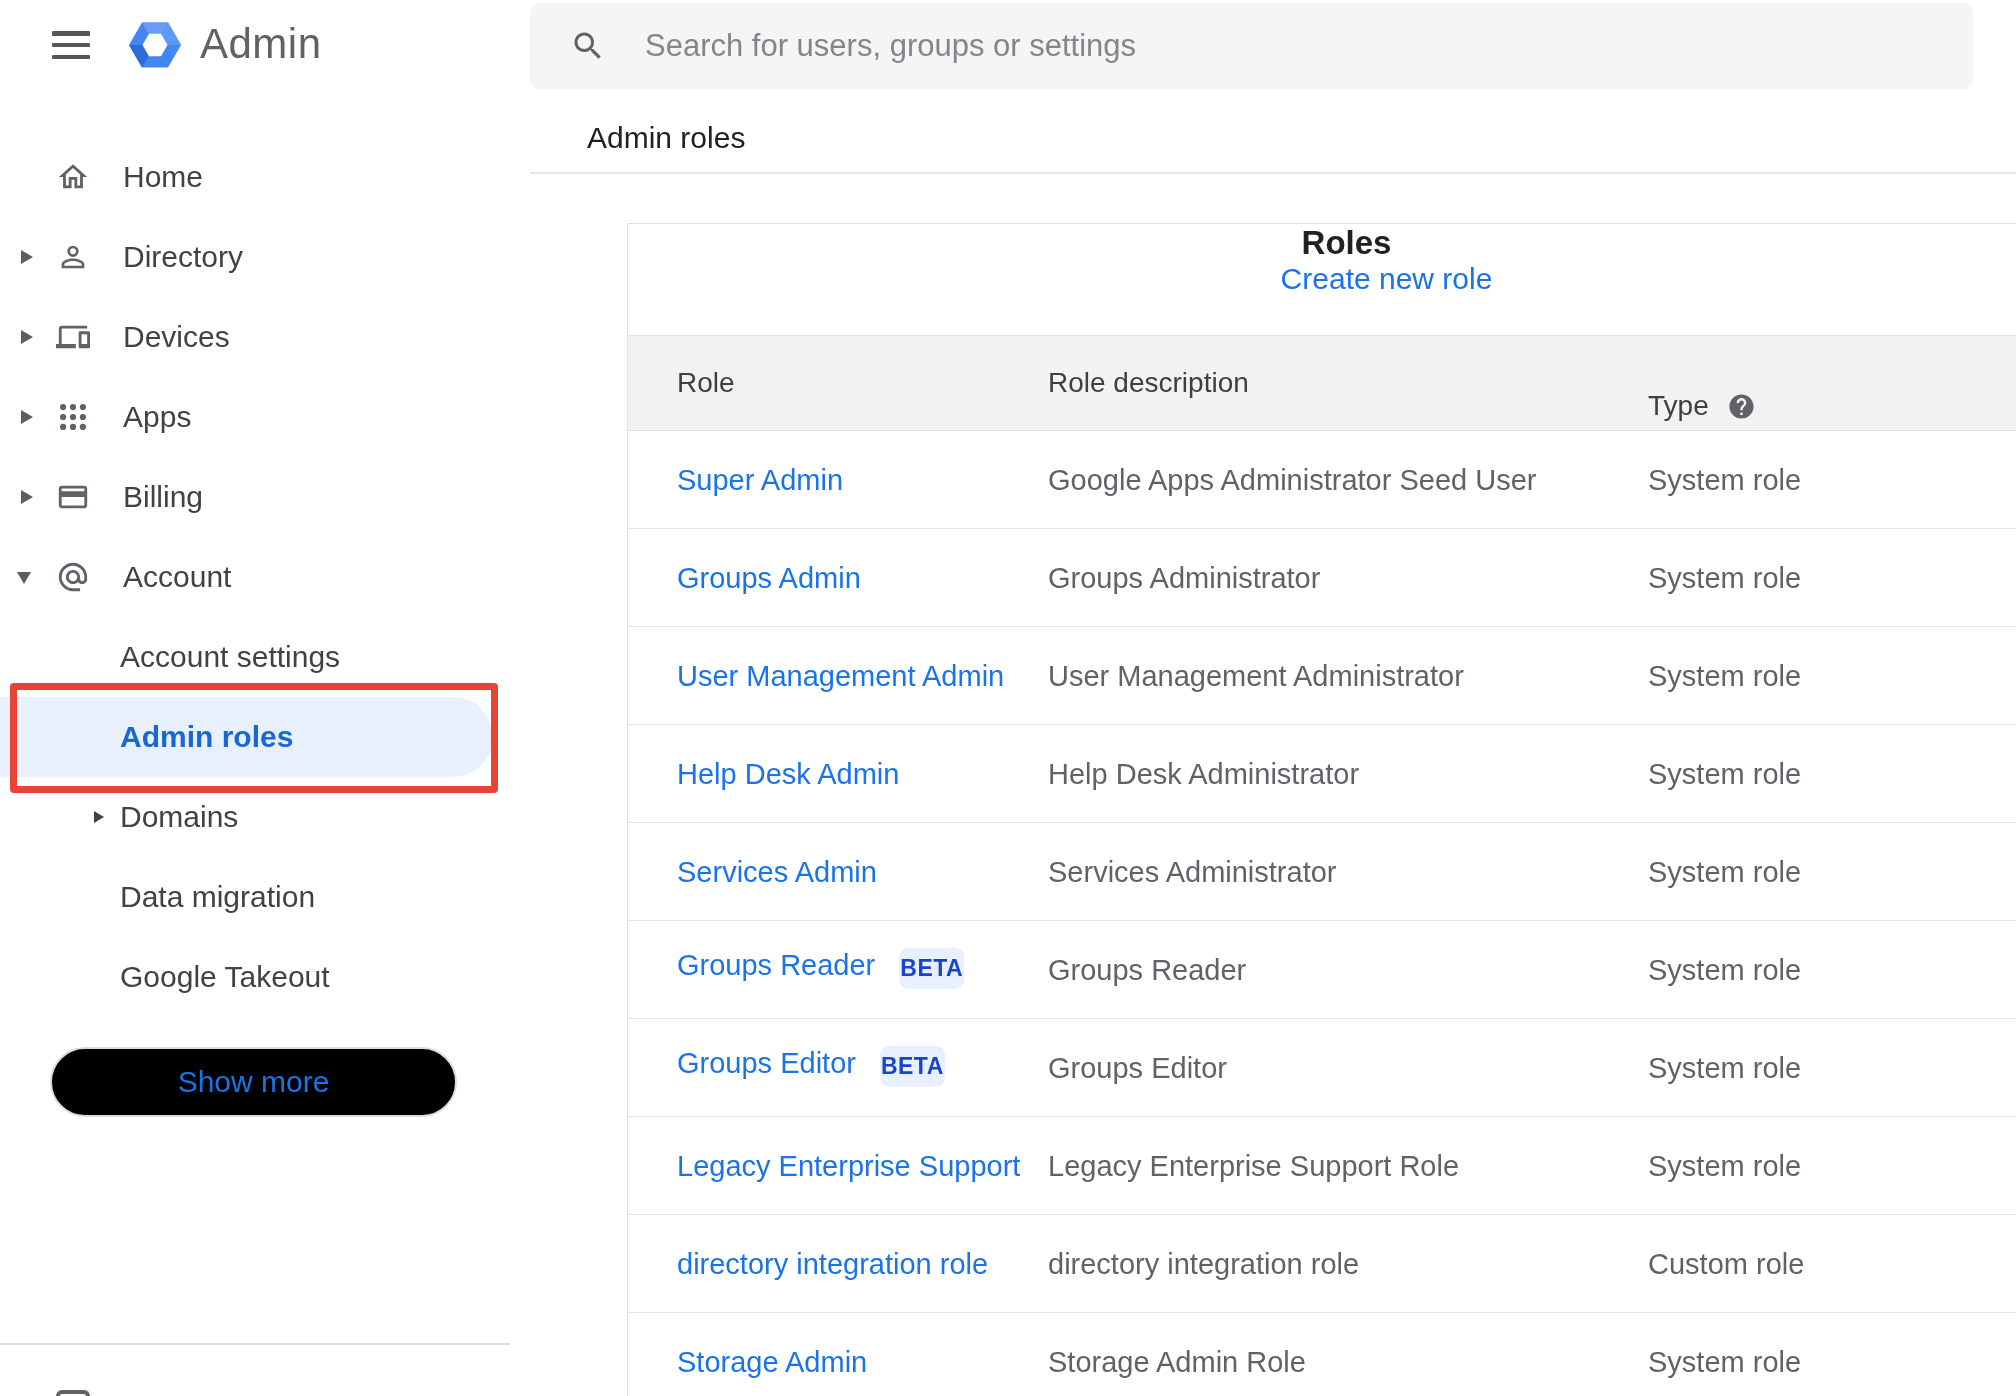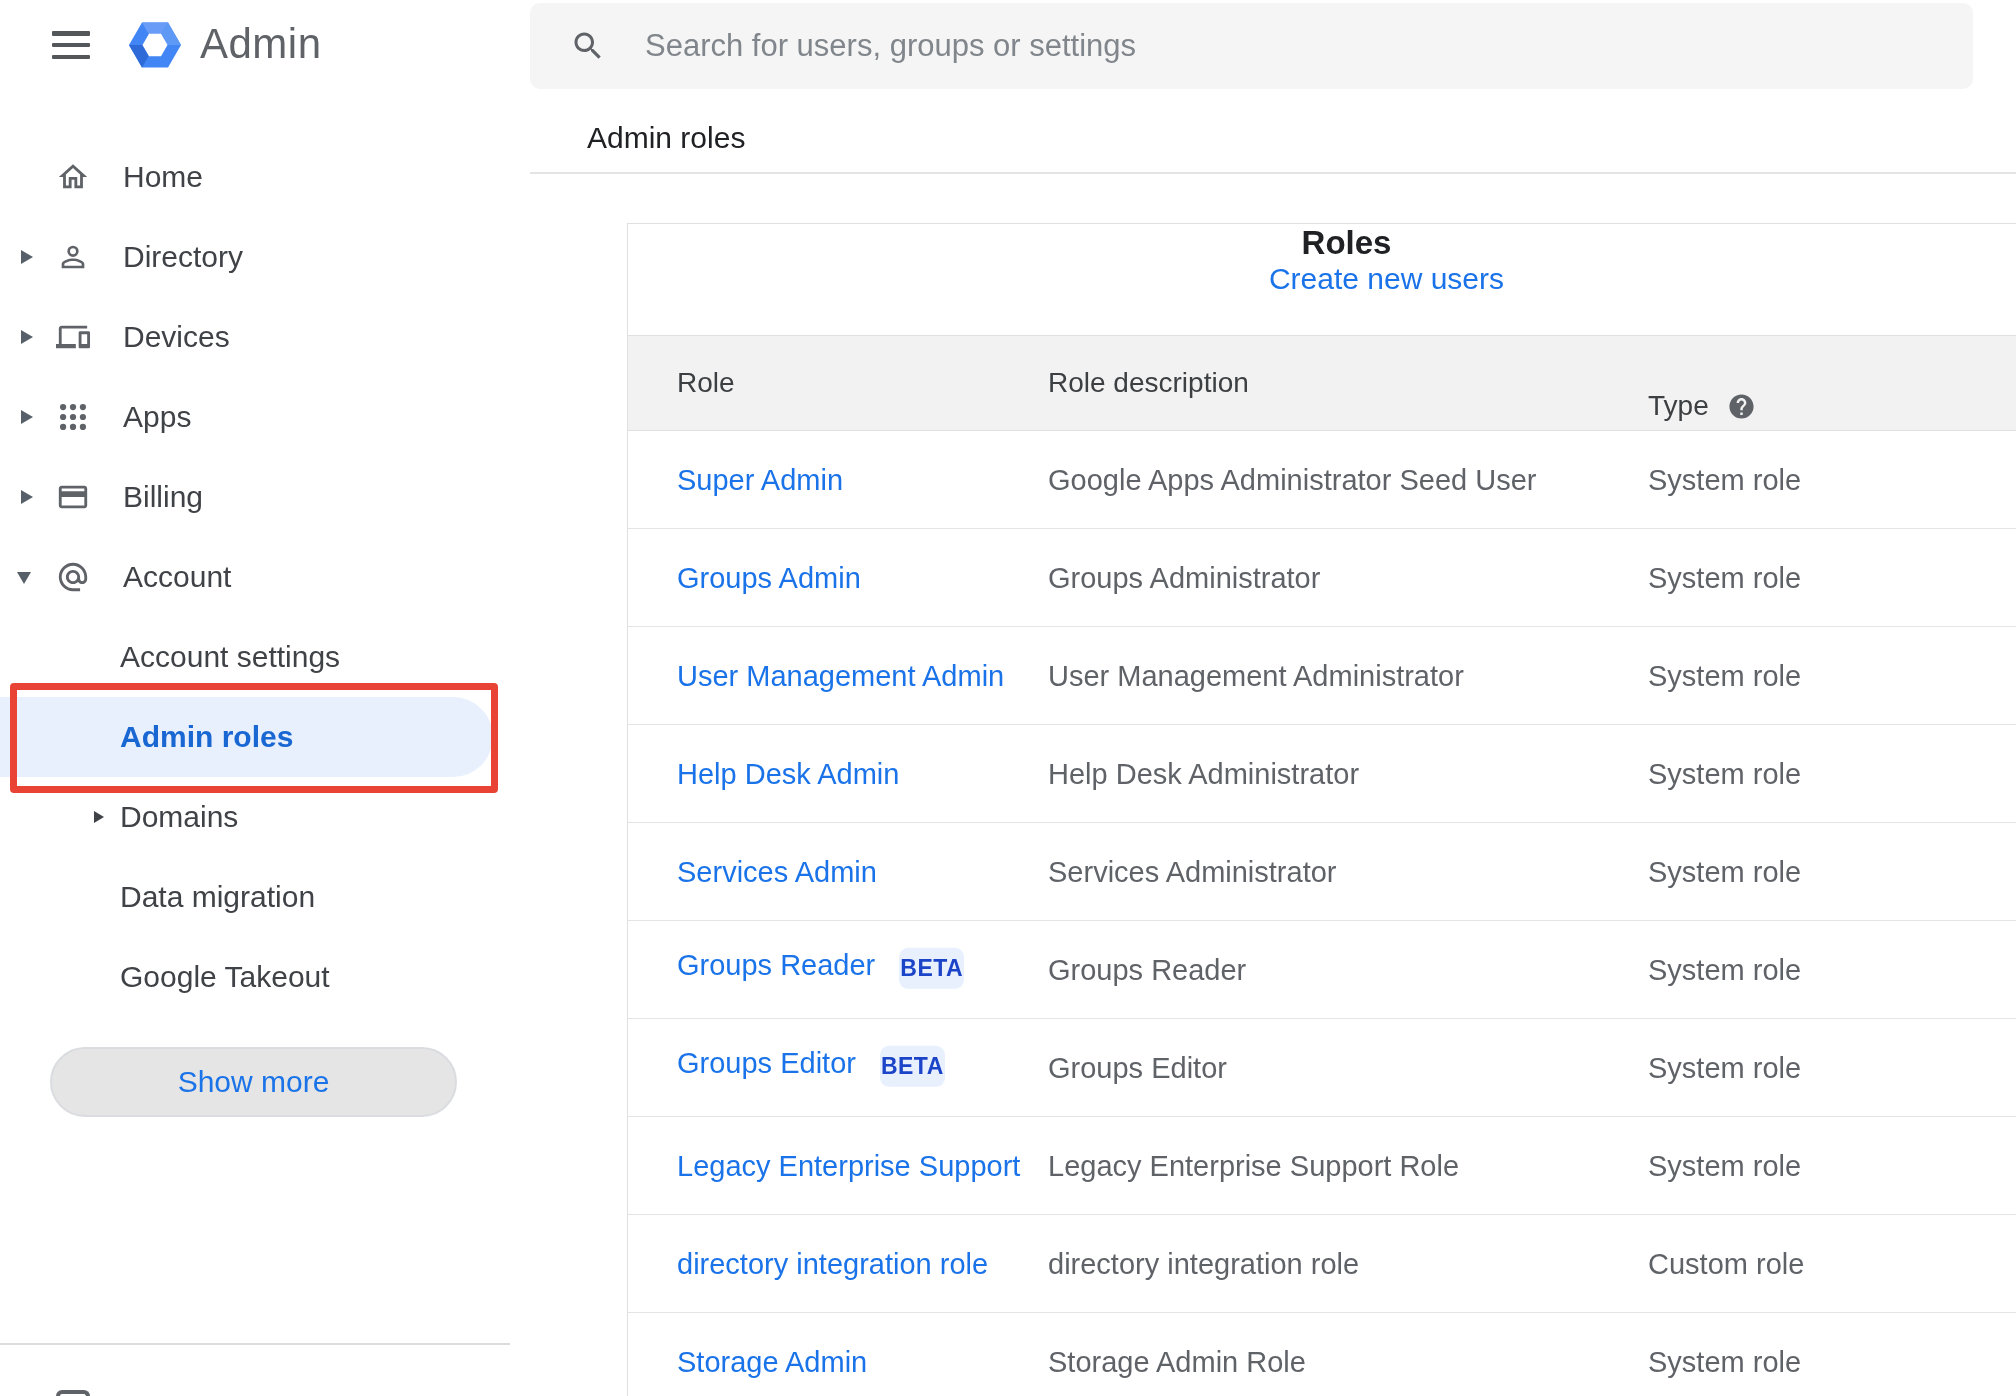--- a/index.html
+++ b/index.html
@@ -46,21 +46,21 @@
   .nav-icon{position:absolute;left:56px;top:50%;transform:translateY(-50%);
     width:34px;height:34px;color:var(--text_gray);}
   .nav-icon svg{width:34px;height:34px;fill:currentColor;display:block;}
   .nav-label{position:absolute;left:123px;font-size:30px;color:var(--label_gray);white-space:nowrap;}
   .nav-item.sub .nav-label{left:120px;}
   .nav-item.selected{background:var(--selected_bg);width:493px;border-radius:0 40px 40px 0;}
   .nav-item.selected .nav-label{color:var(--selected_blue);font-weight:700;}
   .selection-box{position:absolute;left:10px;top:683px;width:488px;height:110px;
     border:7px solid var(--highlight_red);border-radius:4px;z-index:5;pointer-events:none;}
   .show-more{margin:30px 0 0 50px;width:407px;height:70px;border:2px solid #dadce0;
-    border-radius:35px;background:#e5e5e5;display:flex;align-items:center;justify-content:center;
+    border-radius:35px;background:#000000;display:flex;align-items:center;justify-content:center;
     font-size:30px;color:var(--accent_blue);font-weight:500;cursor:pointer;
     font-family:inherit;}
   .sidebar-bottom-divider{position:absolute;left:0;top:1343px;width:510px;height:2px;background:#dcdcdc;}
   .partial-bottom-icon{position:absolute;left:56px;top:1390px;width:34px;height:20px;
     border:4.5px solid var(--text_gray);border-bottom:none;border-radius:6px 6px 0 0;}
 
   
   .searchbar{position:absolute;left:530px;top:3px;width:1443px;height:86px;
     background:var(--search_bg);border-radius:10px;}
   .search-icon{position:absolute;left:40px;top:50%;transform:translateY(-50%);
@@ -220,21 +220,21 @@
       </span>
       <input class="search-input" type="text" placeholder="Search for users, groups or settings" style="">
     </div>
 
     <div class="breadcrumb">Admin roles</div>
     <div class="content-divider"></div>
 
     <section class="card">
       <div class="card-head">
         <h1 class="card-title">Roles</h1>
-        <a class="create-link">Create new users</a>
+        <a class="create-link">Create new role</a>
       </div>
 
       <div class="thead">
         <span class="col col-role th">Role</span>
         <span class="col col-desc th">Role description</span>
         <span class="col col-type col-type-head">
           <span class="th">Type</span>
           <span class="help-icon">
             <svg viewBox="0 0 24 24">
                 <path d="M12 2C6.48 2 2 6.48 2 12s4.48 10 10 10 10-4.48 10-10S17.52 2 12 2zm1 17h-2v-2h2v2zm2.07-7.75l-.9.92C13.45 12.9 13 13.5 13 15h-2v-.5c0-1.1.45-2.1 1.17-2.83l1.24-1.26c.37-.36.59-.86.59-1.41 0-1.1-.9-2-2-2s-2 .9-2 2H8c0-2.21 1.79-4 4-4s4 1.79 4 4c0 .88-.36 1.68-.93 2.25z"></path>

